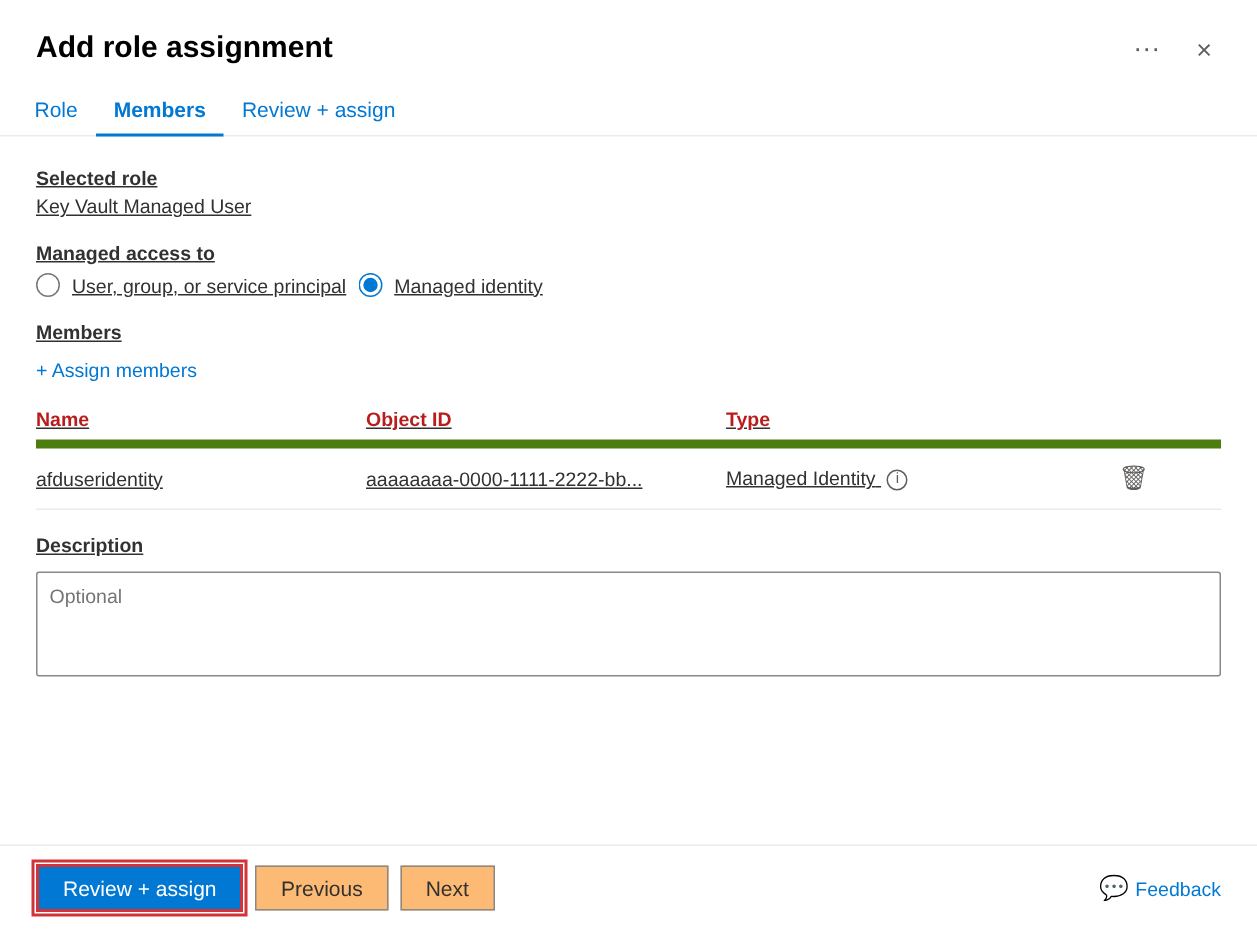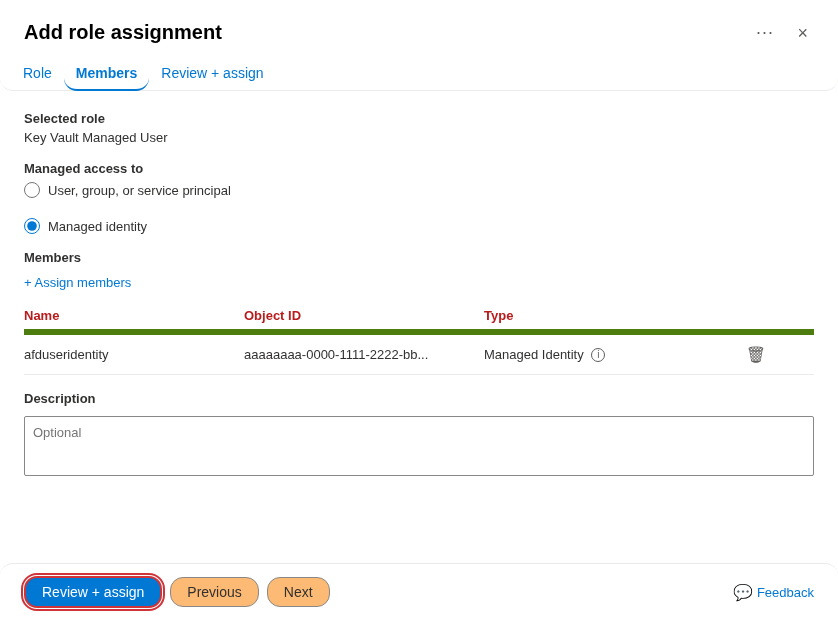--- a/index.html
+++ b/index.html
@@ -1,15 +1,15 @@
 <!DOCTYPE html>
 <html><head>
   <meta charset="utf-8">
   <style>
-    * { box-sizing: border-box; margin: 0; padding: 0; border-radius: 13px; }
+    * { box-sizing: border-box; margin: 0; padding: 0; }
     body {
       font-family: 'Segoe UI', Arial, sans-serif;
       font-size: 14px;
       color: #323130;
       background: #fff;
       width: 838px;
       height: 620px;
       overflow: hidden;
     }
     .dialog {
@@ -74,39 +74,40 @@
       border-bottom: 2px solid #0078d4;
       font-weight: 600;
     }
     .tab:not(.active) {
       color: #0078d4;
     }
     .dialog-body {
       flex: 1;
       overflow-y: auto;
       padding: 20px 24px;
+      text-decoration: underline;
     }
     .section-label {
       font-weight: 700;
       font-size: 13px;
       color: #323130;
       margin-bottom: 4px;
     }
     .section-value {
       font-size: 13px;
       color: #323130;
       margin-bottom: 16px;
     }
     .assign-access-section {
       margin-bottom: 16px;
     }
     .radio-group {
       display: flex;
-      flex-direction: column;
-      gap: 20px;
+      flex-direction: row;
+      gap: 8px;
       margin-top: 6px;
     }
     .radio-item {
       display: flex;
       align-items: center;
       gap: 8px;
       font-size: 13px;
       cursor: pointer;
     }
     .radio-item input[type="radio"] {
@@ -170,21 +171,21 @@
       cursor: pointer;
       color: #605e5c;
       font-size: 16px;
       padding: 2px 4px;
     }
     .description-section {
       margin-top: 16px;
     }
     .description-textarea {
       width: 100%;
-      height: 60px;
+      height: 70px;
       border: 1px solid #8a8886;
       border-radius: 2px;
       padding: 8px;
       font-size: 13px;
       color: #a16207;
       resize: none;
       margin-top: 6px;
       font-family: inherit;
     }
     .dialog-footer {

